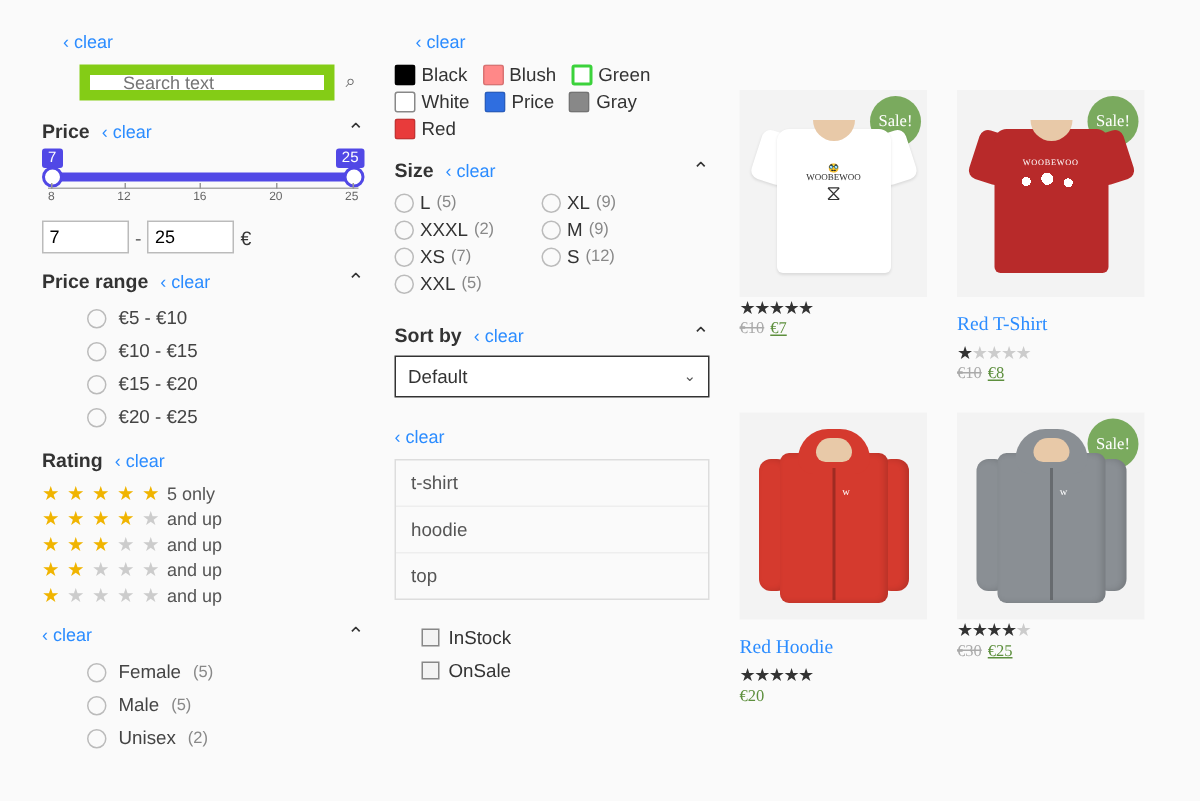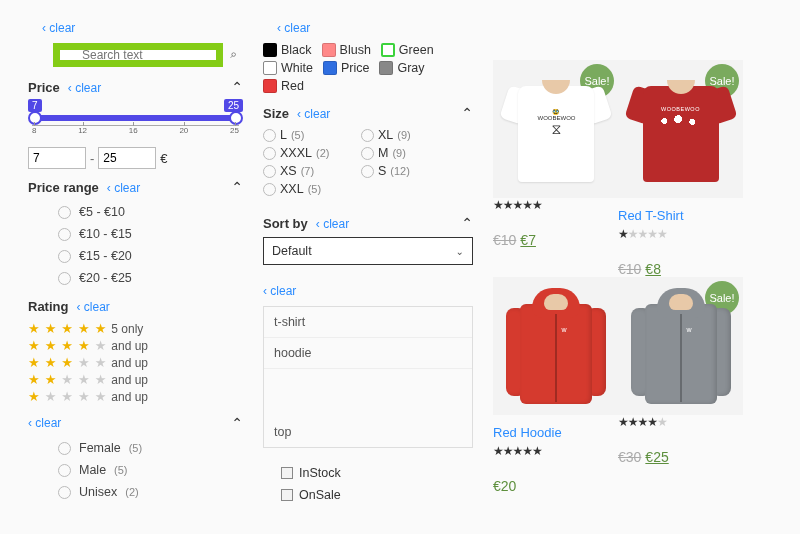--- a/index.html
+++ b/index.html
@@ -1,20 +1,20 @@
 <!DOCTYPE html>
 <html><head>
 <meta charset="utf-8">
 <style>
   * { box-sizing: border-box; margin: 0; padding: 0; }
   body { font-family: -apple-system, BlinkMacSystemFont, "Segoe UI", Arial, sans-serif; font-size: 13px; color: #333; background: #fafafa; width: 800px; height: 534px; overflow: hidden; }
   .wrap { display: flex; gap: 20px; padding: 20px 28px; }
   .col1 { width: 215px; }
   .col2 { width: 210px; }
-  .col3 { flex: 1; display: flex; flex-wrap: wrap; align-content: flex-start; padding-top: 40px; }
+  .col3 { flex: 1; display: flex; gap: 20px; flex-wrap: wrap; align-content: flex-start; padding-top: 40px; font-family: Liberation Serif, serif; }
 
   .clear { color: #2b8cff; font-size: 12px; cursor: pointer; }
   .clear::before { content: '‹ '; }
   .top-clear { margin-bottom: 8px; margin-left: 14px; }
 
   .search { position: relative; margin-left: 25px; margin-bottom: 12px; }
   .search input { width: 170px; height: 24px; border: 7px solid #84cc16; padding: 2px 24px 2px 22px; font-size: 12px; color: #888; }
   .search .sicon { position: absolute; right: 6px; top: 4px; font-size: 12px; color: #666; }
 
   .section-head { display: flex; align-items: center; justify-content: space-between; margin: 10px 0 6px; }
@@ -63,33 +63,33 @@
 
   .size-list { display: flex; flex-wrap: wrap; gap: 2px 18px; }
   .size-item { display: flex; align-items: center; gap: 4px; font-size: 12.5px; width: 80px; padding: 1px 0; }
   .size-item .cnt { color: #888; font-size: 11px; }
 
   .sort-select { width: 100%; height: 28px; border: 1px solid #333; padding: 4px 8px; font-size: 12.5px; background: #fff; position: relative; display: flex; align-items: center; justify-content: space-between; }
   .sort-select .arrow { font-size: 10px; color: #555; }
 
   .term-list { border: 1px solid #ddd; margin-top: 8px; }
   .term-list div { padding: 8px 10px; border-bottom: 1px solid #eee; font-size: 12.5px; color: #555; }
-  .term-list div:last-child { border-bottom: none; margin-top: 48px; }
+  .term-list div:last-child { border-bottom: none; }
 
   .cb-row { display: flex; align-items: center; gap: 6px; padding: 4px 0; margin-left: 18px; font-size: 12.5px; }
   .cb { width: 12px; height: 12px; border: 1px solid #888; background: #f3f3f3; display: inline-block; }
 
   
   .prod { width: 125px; }
   .prod .imgbox { width: 125px; height: 138px; background: #f3f3f3; position: relative; overflow: hidden; display: flex; align-items: center; justify-content: center; }
   .badge { position: absolute; top: 4px; right: 4px; width: 34px; height: 34px; border-radius: 50%; background: #7aaa5e; color: #fff; font-size: 11px; display: flex; align-items: center; justify-content: center; font-weight: 500; }
   .prod-title { color: #2b8cff; font-size: 13px; margin: 10px 0 4px; }
   .prod .pstars { color: #333; font-size: 12px; letter-spacing: -1px; }
   .prod .pstars .off { color: #ccc; }
-  .price-line { margin-top: 20px; font-size: 14px; }
+  .price-line { margin-top: 0; font-size: 11px; }
   .price-line .old { color: #aaa; text-decoration: line-through; margin-right: 4px; }
   .price-line .new { color: #5d8f3d; text-decoration: underline; }
   .price-line .plain { color: #5d8f3d; }
 
   
   .tshirt { width: 100px; height: 110px; position: relative; }
   .tshirt .body { position: absolute; left: 12px; top: 12px; width: 76px; height: 96px; border-radius: 8px 8px 4px 4px; }
   .tshirt .sleeve { position: absolute; top: 14px; width: 24px; height: 34px; border-radius: 6px; }
   .tshirt .sleeve.l { left: -2px; transform: rotate(18deg); }
   .tshirt .sleeve.r { right: -2px; transform: rotate(-18deg); }

